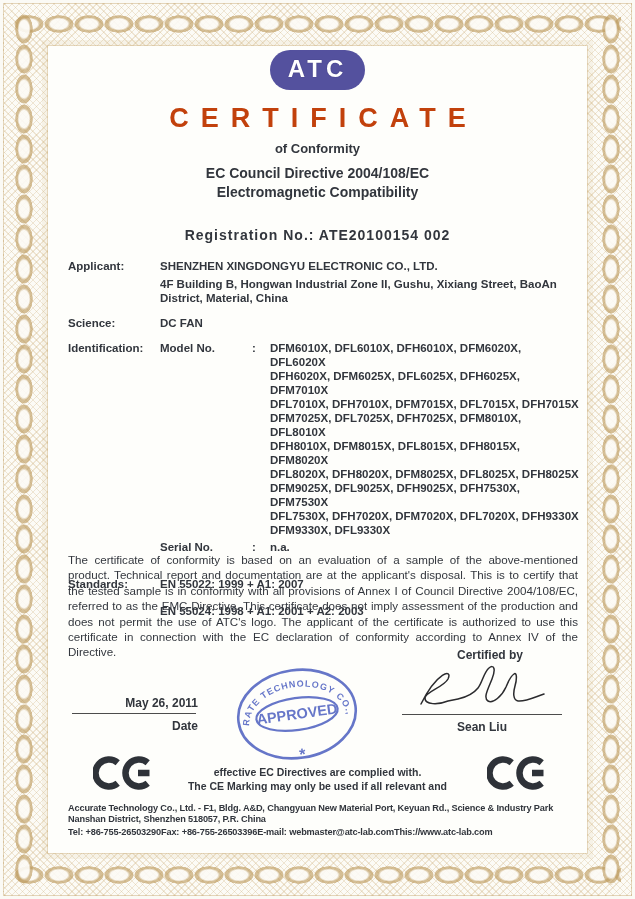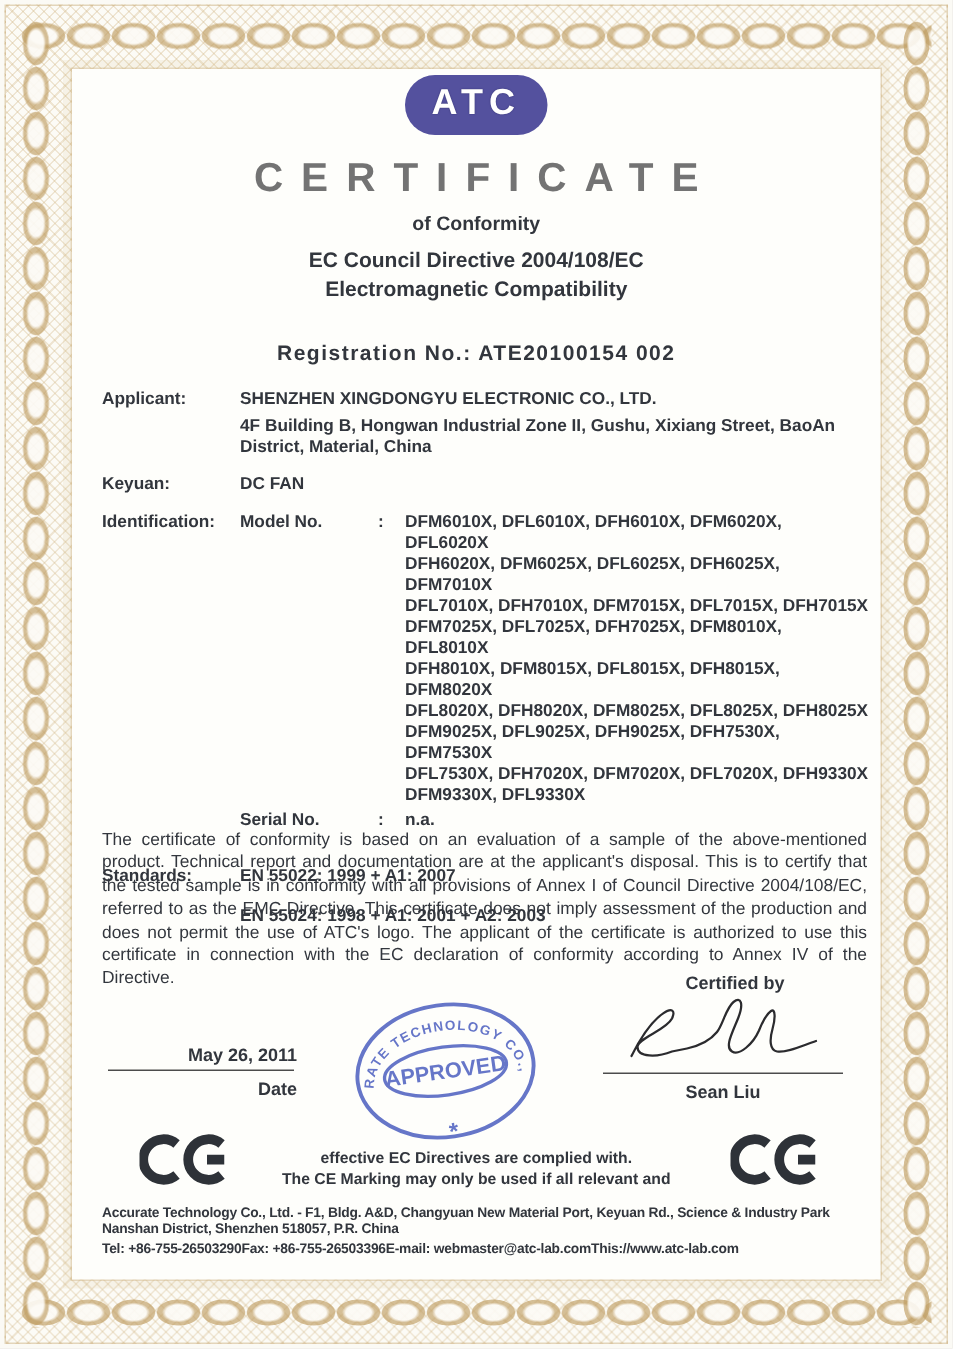--- a/index.html
+++ b/index.html
@@ -36,21 +36,21 @@
     box-shadow:0 0 0 1px rgba(198,167,112,.35), 0 0 0 6px rgba(207,178,126,.12);
   }
   
   .header { position:absolute; top:50px; left:0; right:0; text-align:center; }
   .logo {
     display:inline-block; background:#54519e; color:#fff;
     border-radius:20px; padding:5px 18px 7px;
     font-size:24px; font-weight:bold; letter-spacing:4px;
     text-shadow:0 0 1px #2c2a66;
   }
-  .title { margin-top:13px; font-size:27px; font-weight:bold; letter-spacing:12px; padding-left:12px; color:#737373; }
+  .title { margin-top:13px; font-size:27px; font-weight:bold; letter-spacing:12px; padding-left:12px; color:#c2410c; }
   .subtitle { margin-top:7px; font-size:13px; font-weight:bold; }
   .directive { margin-top:9px; font-size:14px; font-weight:bold; }
   .compat { margin-top:3px; font-size:14px; font-weight:bold; }
   .registration { margin-top:27px; font-size:14px; font-weight:bold; letter-spacing:1px; }
   
   .details { position:absolute; top:259px; left:68px; right:56px; font-size:11.5px; font-weight:bold; line-height:14px; }
   .row { display:grid; grid-template-columns:92px 1fr; }
   .row + .row { margin-top:11px; }
   .addr { margin-top:4px; max-width:428px; }
   .subrow { display:grid; grid-template-columns:92px 18px 1fr; }
@@ -104,21 +104,21 @@
 
   <div class="details">
     <div class="row">
       <div>Applicant:</div>
       <div>
         <div>SHENZHEN XINGDONGYU ELECTRONIC CO., LTD.</div>
         <div class="addr">4F Building B, Hongwan Industrial Zone II, Gushu, Xixiang Street, BaoAn District, Material, China</div>
       </div>
     </div>
     <div class="row">
-      <div>Keyuan:</div>
+      <div>Science:</div>
       <div>DC FAN</div>
     </div>
     <div class="row">
       <div>Identification:</div>
       <div>
         <div class="subrow">
           <span>Model No.</span>
           <span>:</span>
           <span class="models">DFM6010X, DFL6010X, DFH6010X, DFM6020X, DFL6020X
 DFH6020X, DFM6025X, DFL6025X, DFH6025X, DFM7010X

